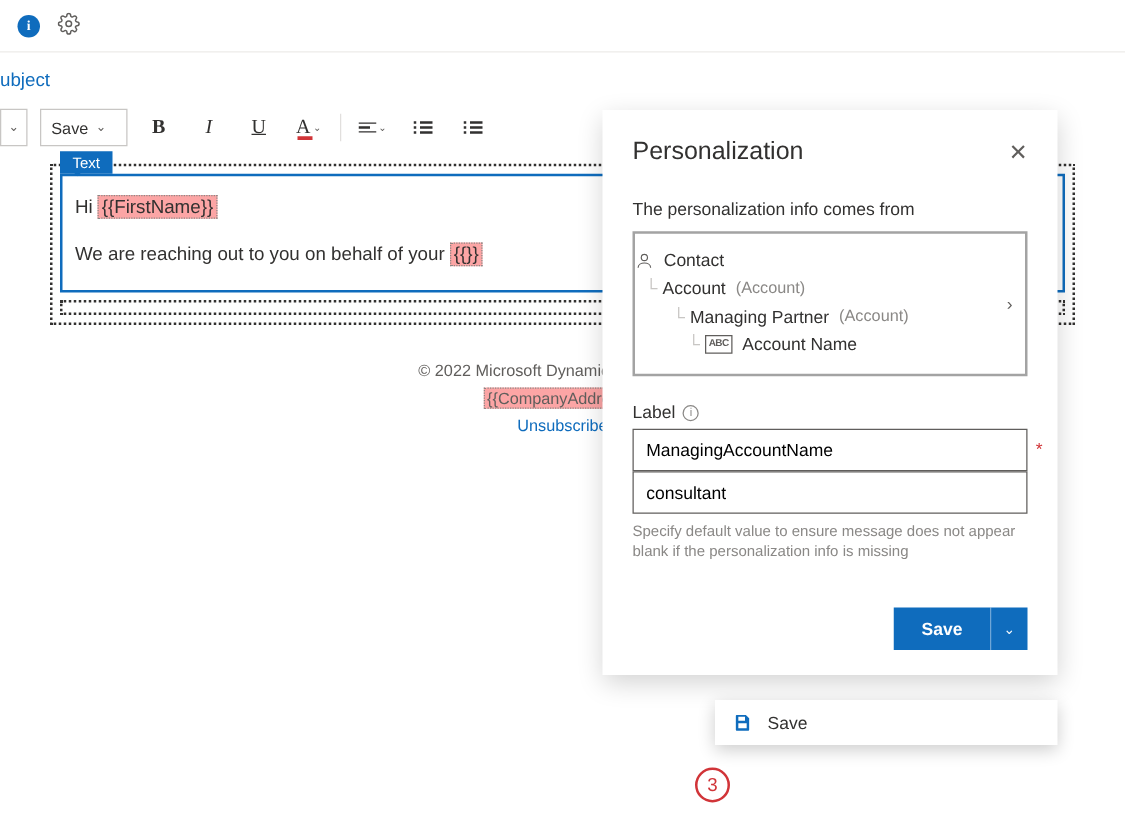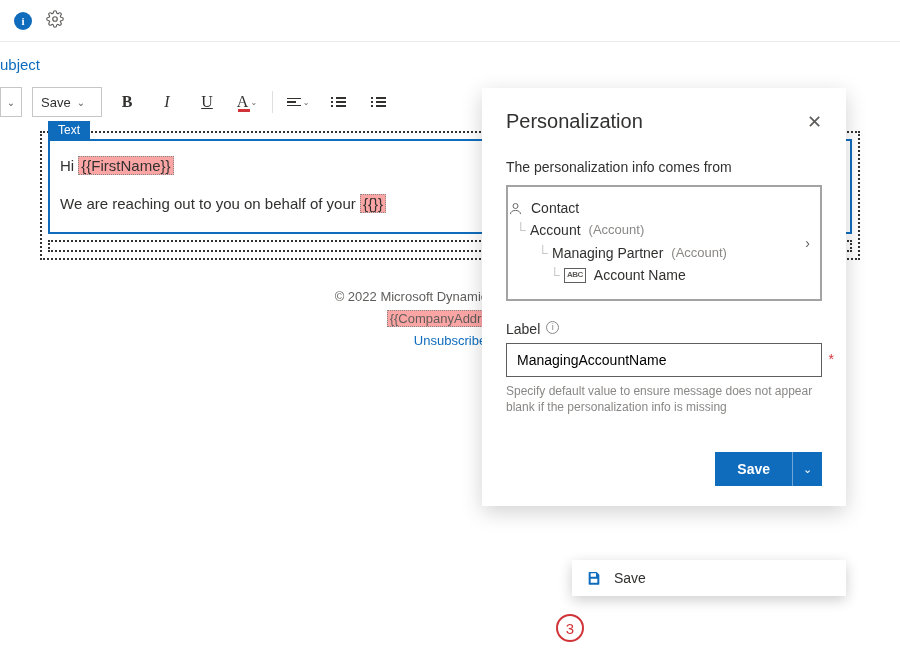--- a/index.html
+++ b/index.html
@@ -162,21 +162,21 @@
   .tree-indent2::before { left:30px; }
   .tree-indent3::before { left:42px; }
   .person-ic, .abc-ic {
     display:inline-flex; align-items:center; justify-content:center;
   }
   .person-ic svg { width:15px; height:15px; stroke:#605e5c; fill:none; stroke-width:1.5; }
   .abc-ic {
     border:1px solid #605e5c; font-size:8px; padding:0 2px; letter-spacing:-0.5px;
     color:#605e5c; font-weight:600;
   }
-  .field-label { font-size:14px; margin-top:20px; margin-bottom:6px; display:flex; align-items:flex-start; gap:6px; }
+  .field-label { font-size:14px; margin-top:20px; margin-bottom:6px; display:flex; align-items:flex-end; gap:6px; }
   .field-label .hint { color:#8a8886; font-weight:400; }
   .info-ic {
     width:13px; height:13px; border:1px solid #8a8886; border-radius:50%;
     display:inline-flex; align-items:center; justify-content:center;
     font-size:9px; color:#8a8886;
   }
   .input-row { position:relative; }
   .text-input {
     width:100%; height:34px; border:1px solid #605e5c;
     padding:0 10px; font-size:14px; font-family:inherit;
@@ -372,20 +372,23 @@
 
   <div class="field-label">
     <span>Label</span>
     <span class="info-ic">i</span>
   </div>
   <div class="input-row">
     <input class="text-input" value="ManagingAccountName" style="">
     <span class="req-star">*</span>
   </div>
 
+  <div class="input-row">
+    <input class="text-input" value="consultant" style="">
+  </div>
   <div class="help-text">Specify default value to ensure message does not appear blank if the personalization info is missing</div>
 
   <div class="btn-row">
     <div class="btn-save-split">
       <button class="btn-save">Save</button>
       <button class="btn-save-chev">
         <span style="font-size:11px;">⌄</span>
       </button>
     </div>
   </div>

